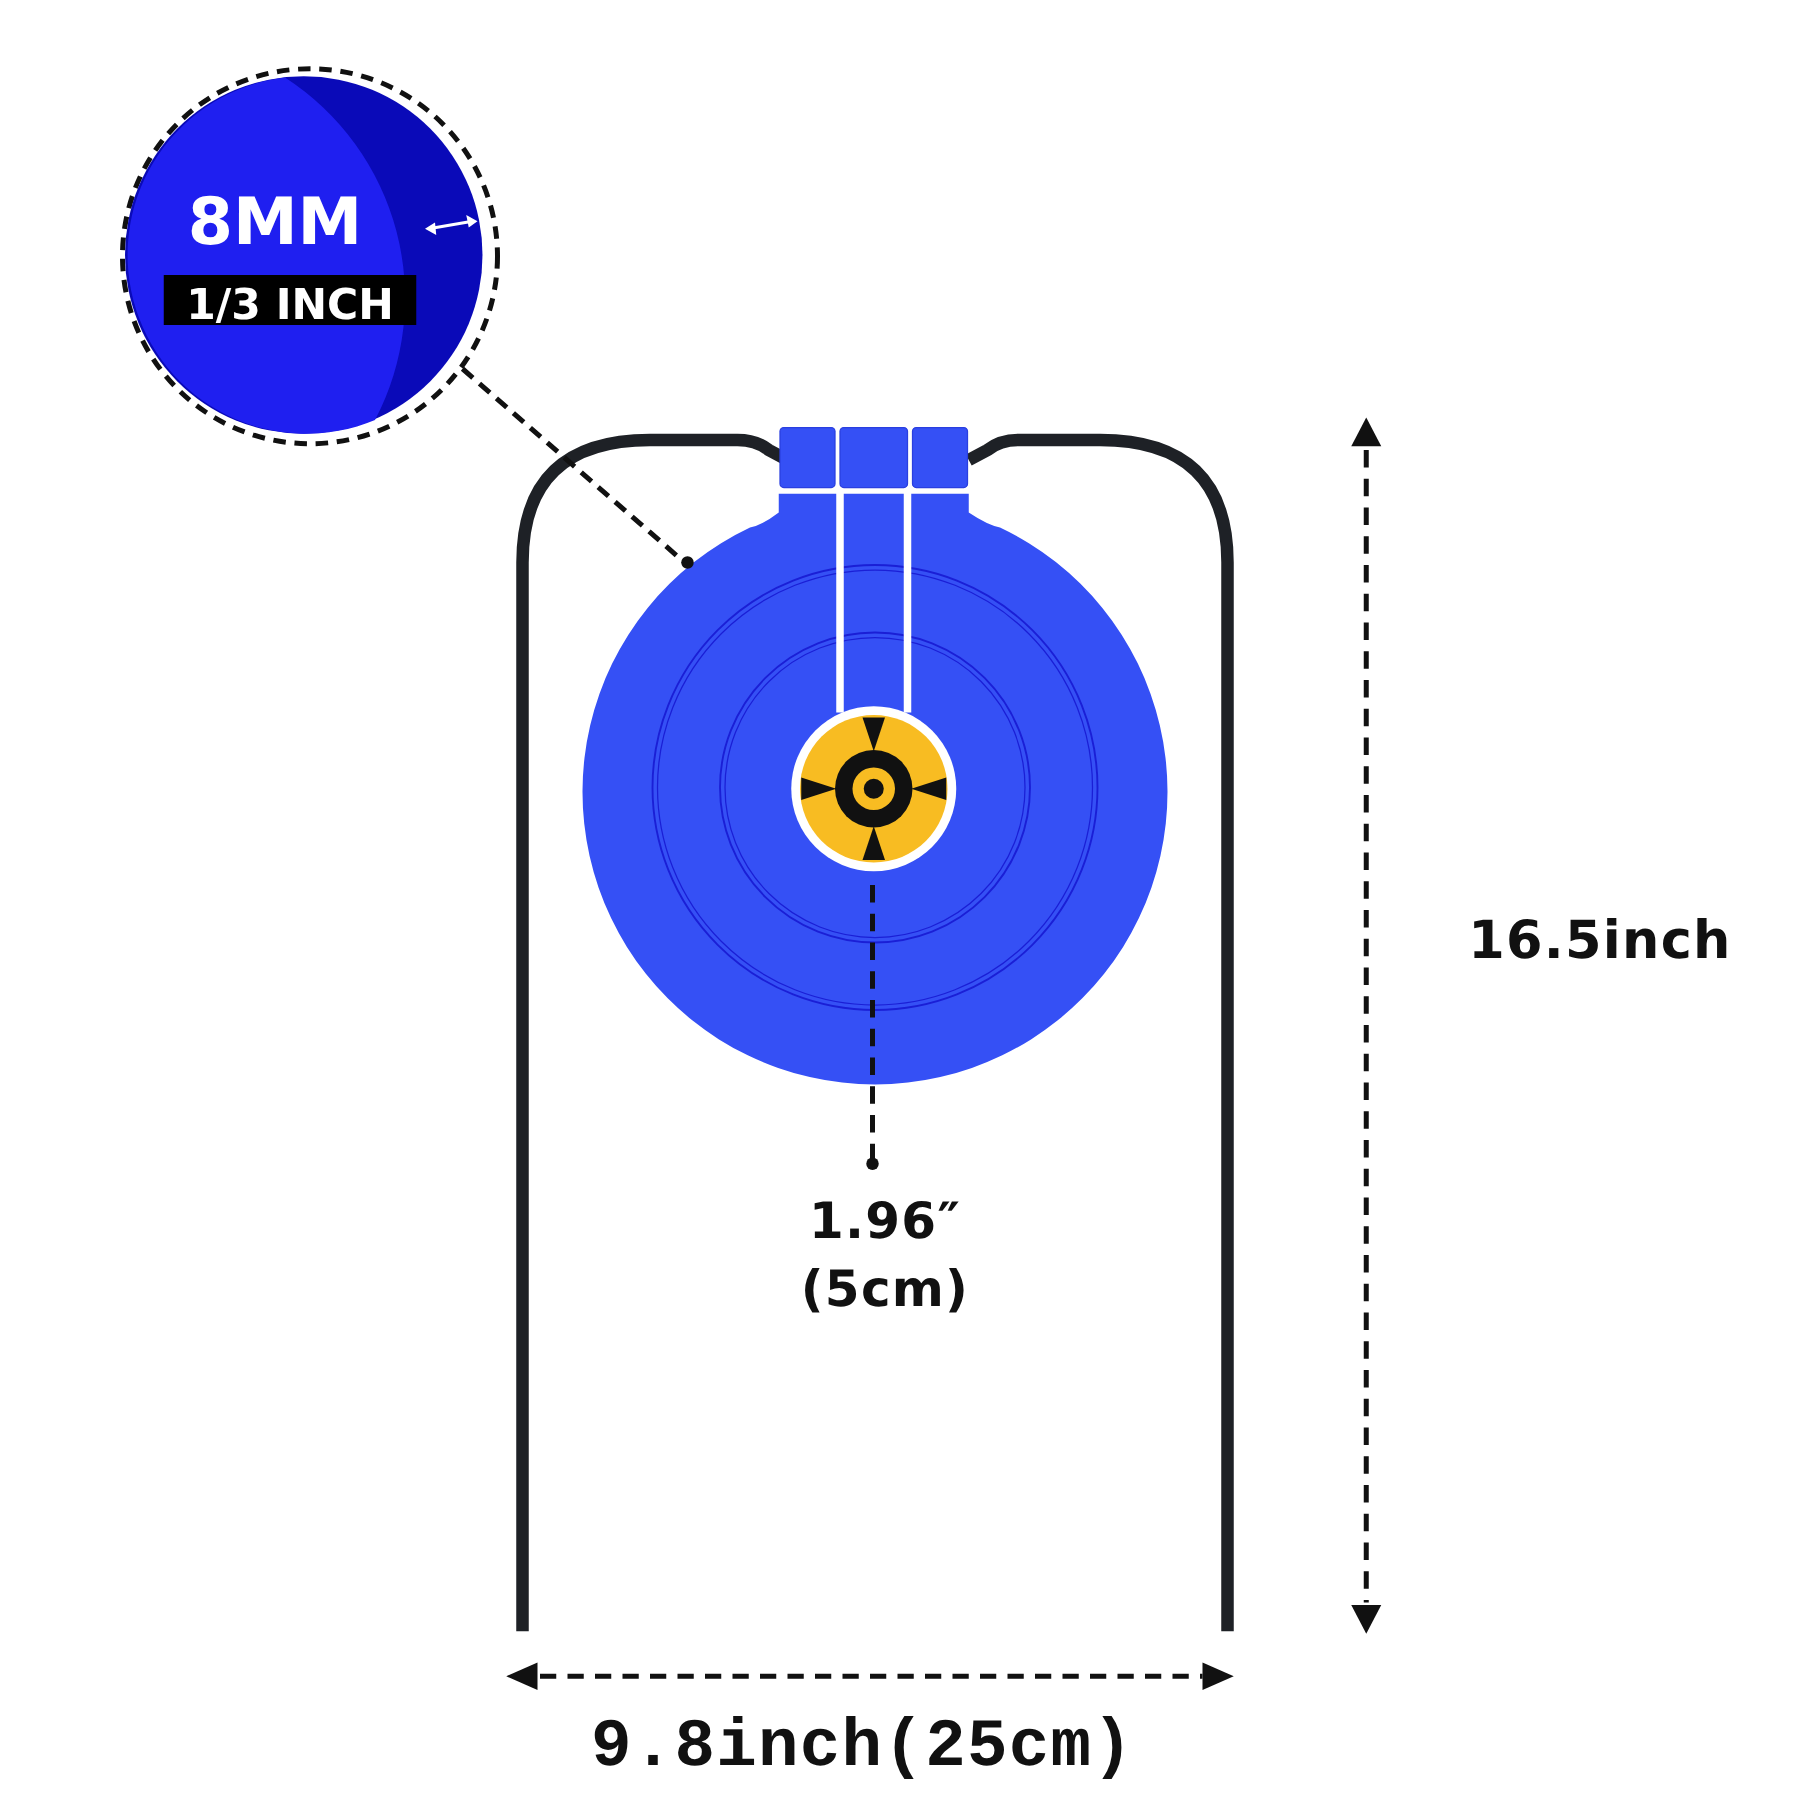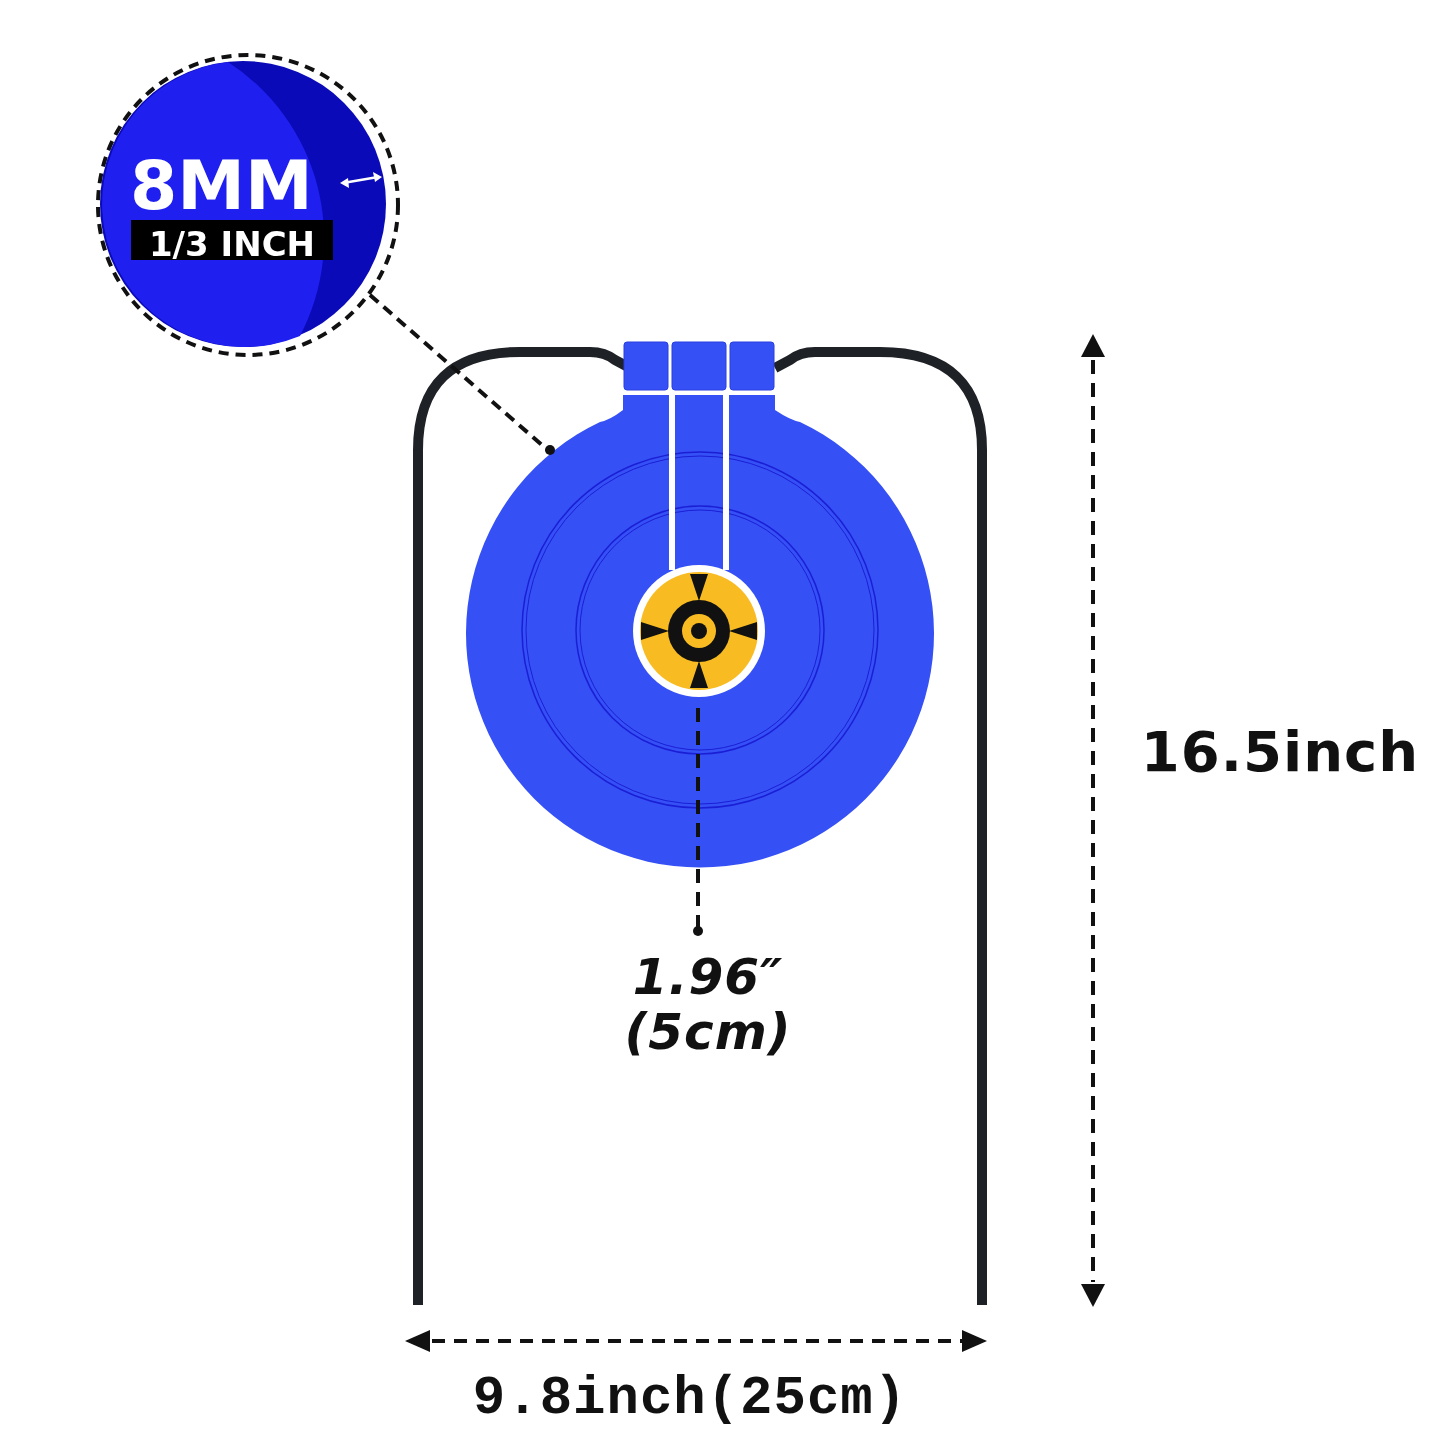--- a/index.html
+++ b/index.html
@@ -1,22 +1,22 @@
 <!DOCTYPE html>
 <html><head>
   <meta charset="utf-8">
   <style>
     html, body { margin: 0; padding: 0; background: #ffffff; }
     body { width: 1445px; height: 1445px; position: relative; overflow: hidden; font-family: "DejaVu Sans", sans-serif; }
     #canvas { position: absolute; left: 0; top: 0; width: 1445px; height: 1445px; }
     .lbl { position: absolute; color: #111111; font-weight: bold; text-align: center; line-height: 1.0; font-family: "DejaVu Sans", sans-serif; letter-spacing: 1px; }
-    #thick-main { left: 130px; top: 152px; width: 180px; font-size: 68px; color: #ffffff; letter-spacing: 0px; }
+    #thick-main { left: 130px; top: 152px; width: 180px; font-size: 52px; color: #ffffff; letter-spacing: 0px; }
     #thick-sub { left: 131px; top: 220px; width: 202px; height: 40px; background: #000000; color: #ffffff; font-size: 34px; line-height: 48px; letter-spacing: 0px; }
-    #center-lbl { left: 598px; top: 950px; width: 220px; font-size: 50px; line-height: 55px; font-style: italic; }
-    #height-lbl { left: 1140px; top: 724px; width: 280px; font-size: 56px; line-height: 55px; }
+    #center-lbl { left: 598px; top: 950px; width: 220px; font-size: 40px; line-height: 55px; }
+    #height-lbl { left: 1140px; top: 724px; width: 280px; font-size: 42px; line-height: 55px; }
     #width-lbl { left: 440px; top: 1372px; width: 500px; font-size: 54px; font-family: Liberation Mono, monospace; }
   </style>
 </head>
 <body>
 
 <svg id="canvas" viewBox="0 0 1445 1445" xmlns="http://www.w3.org/2000/svg">
 
   <path d="M418,1305 L418,450 Q418,352 520,352 L590,352 Q605,352 615,360 L630,368 M775,368 L790,360 Q800,352 815,352 L880,352 Q982,352 982,450 L982,1305" fill="none" stroke="#1E2126" stroke-width="10" stroke-linecap="butt"></path>
 
   <g>

